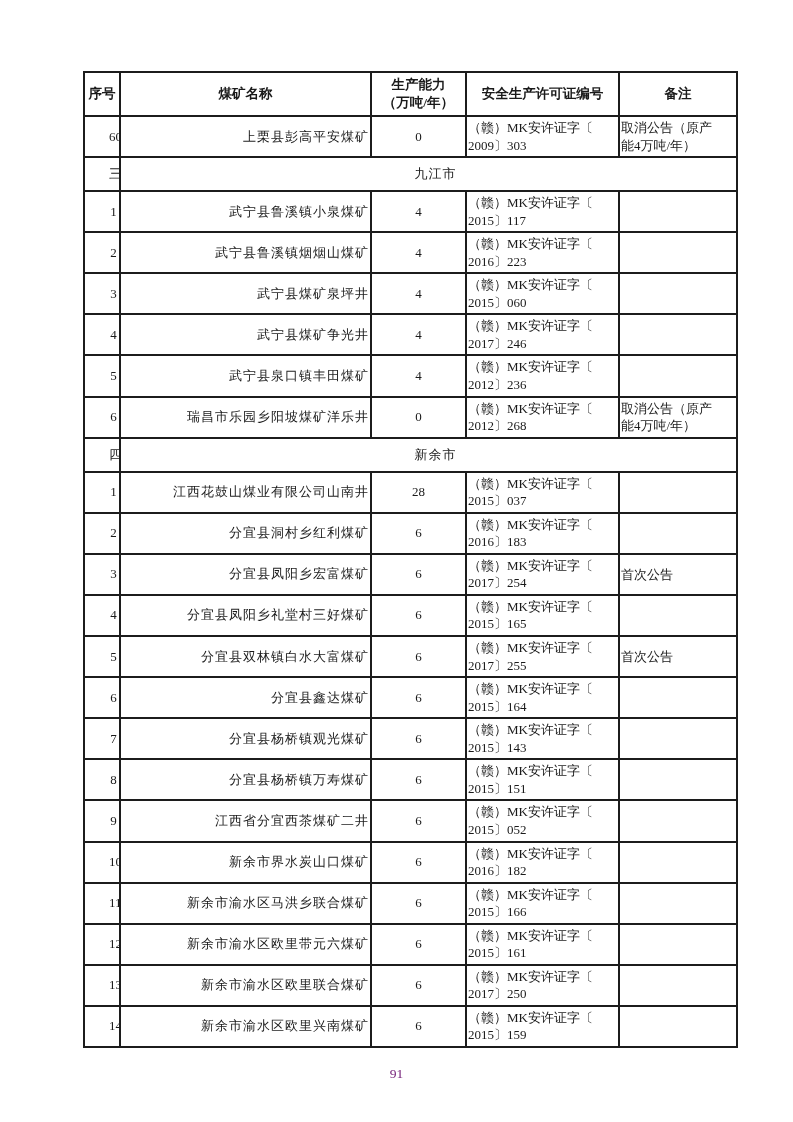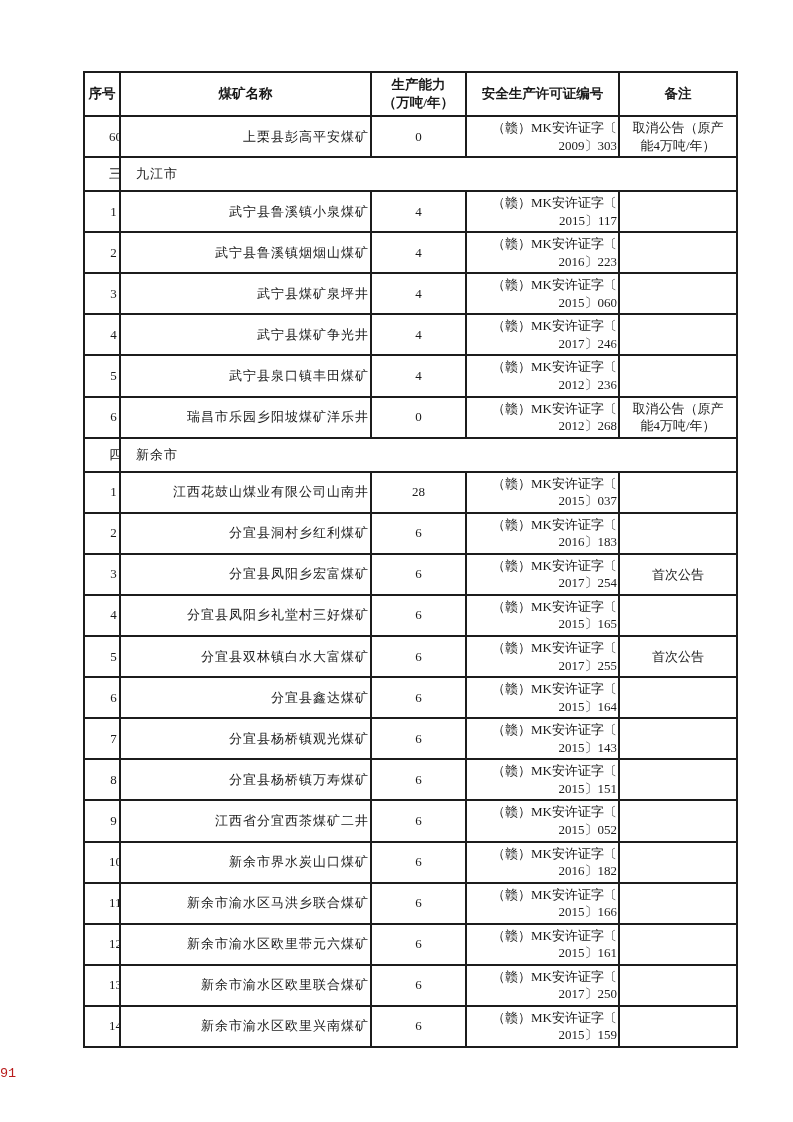--- a/index.html
+++ b/index.html
@@ -36,32 +36,31 @@
   }
   .mine-table td {
     font-size: 13px;
     padding: 2px 1px;
   }
   tr.data-row { height: 40px; }
   tr.section-row { height: 34px; }
   td.c-no   { text-align: center; padding-left: 24px; }
   td.c-name { text-align: right; padding-left: 7px; letter-spacing: 1px; }
   td.c-cap  { text-align: center; }
-  td.c-lic  { text-align: right; white-space: pre-line; line-height: 1.35; border-radius: 12px; }
-  td.c-rem  { text-align: center; white-space: pre-line; line-height: 1.35; margin-left: 16px; }
-  td.section-name { text-align: left; padding-left: 15px; letter-spacing: 1px; }
+  td.c-lic  { text-align: left; white-space: pre-line; line-height: 1.35; }
+  td.c-rem  { white-space: pre-line; line-height: 1.35; margin-left: 16px; }
+  td.section-name { text-align: center; padding-left: 15px; letter-spacing: 1px; }
 
   .page-number {
     position: absolute;
     top: 1066px; left: 0;
     width: 100%;
-    text-align: left;
+    text-align: center;
     font-size: 13.5px;
-    color: #b91c1c;
-    font-family: Liberation Mono, monospace;
+    color: #701a75;
   }
 </style>
 </head>
 <body>
 
 <div class="page">
   <table class="mine-table">
     <colgroup>
       <col style="width:36px">
       <col style="width:251px">

